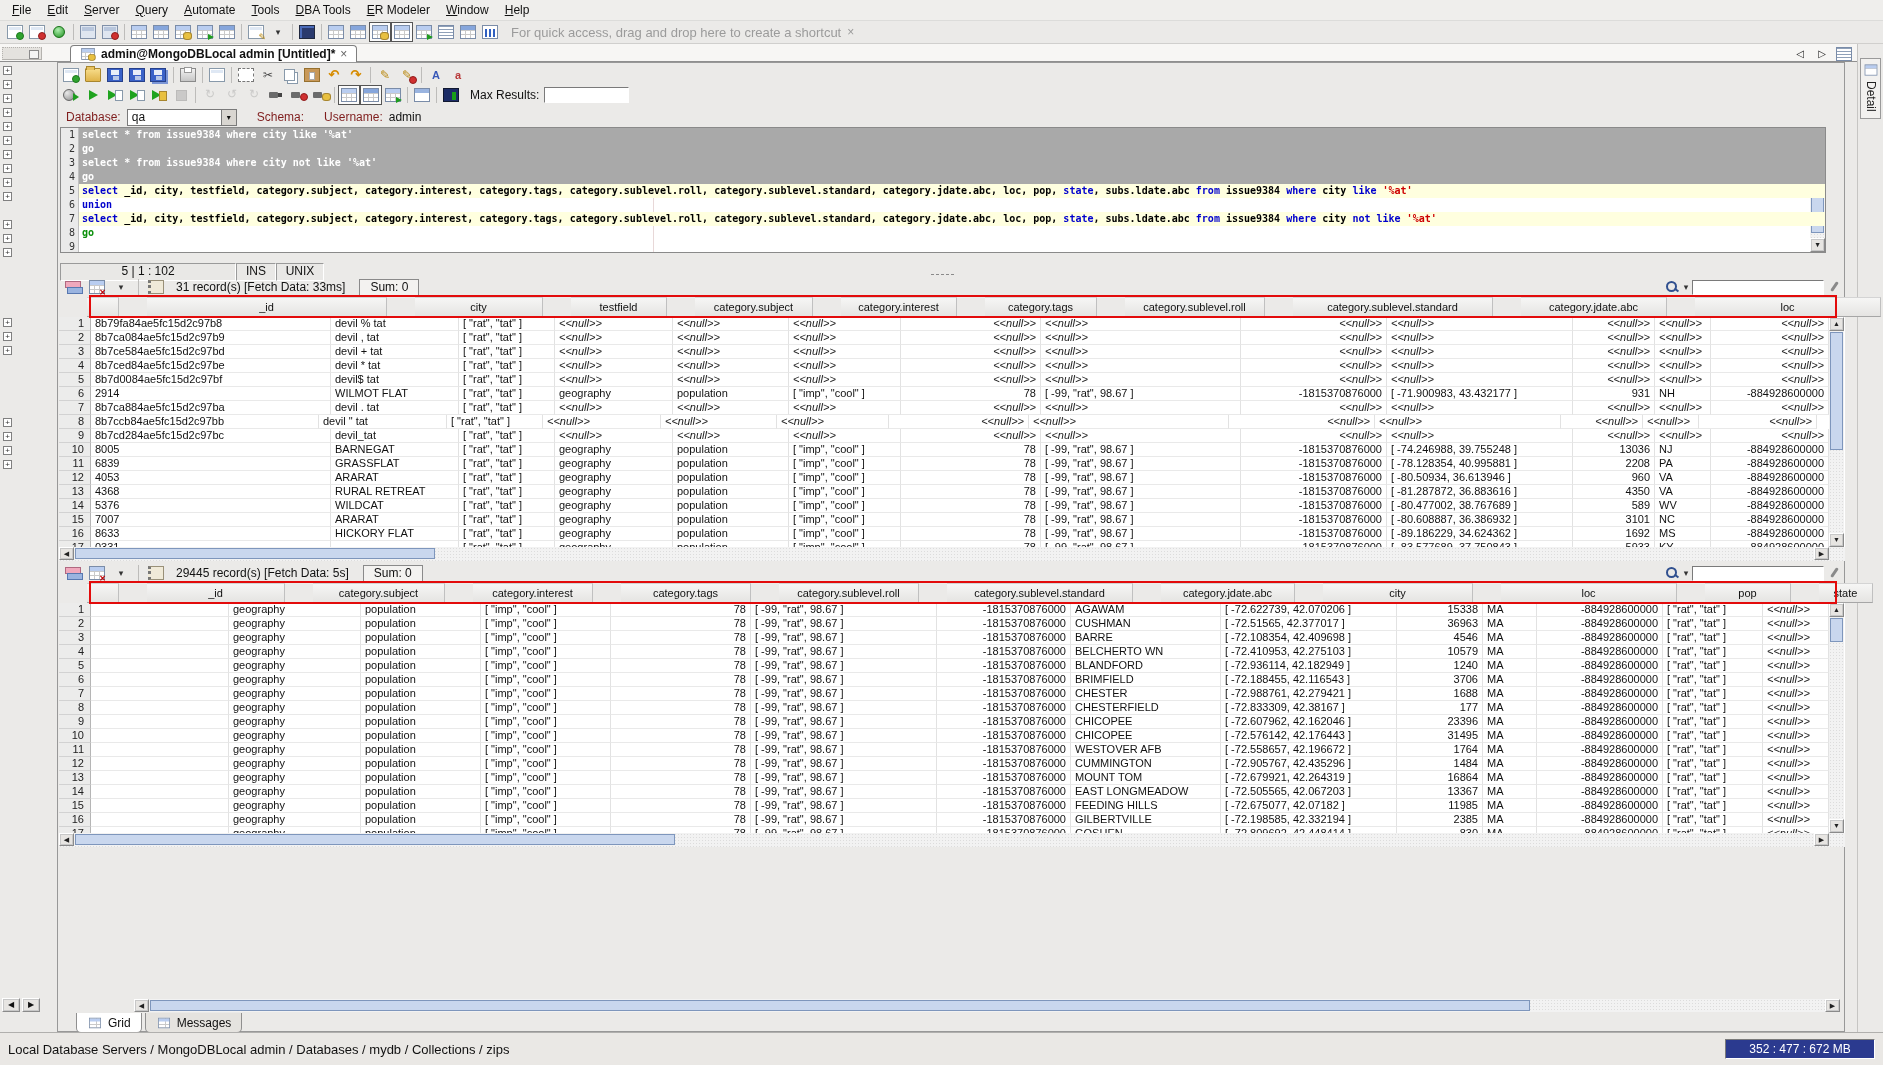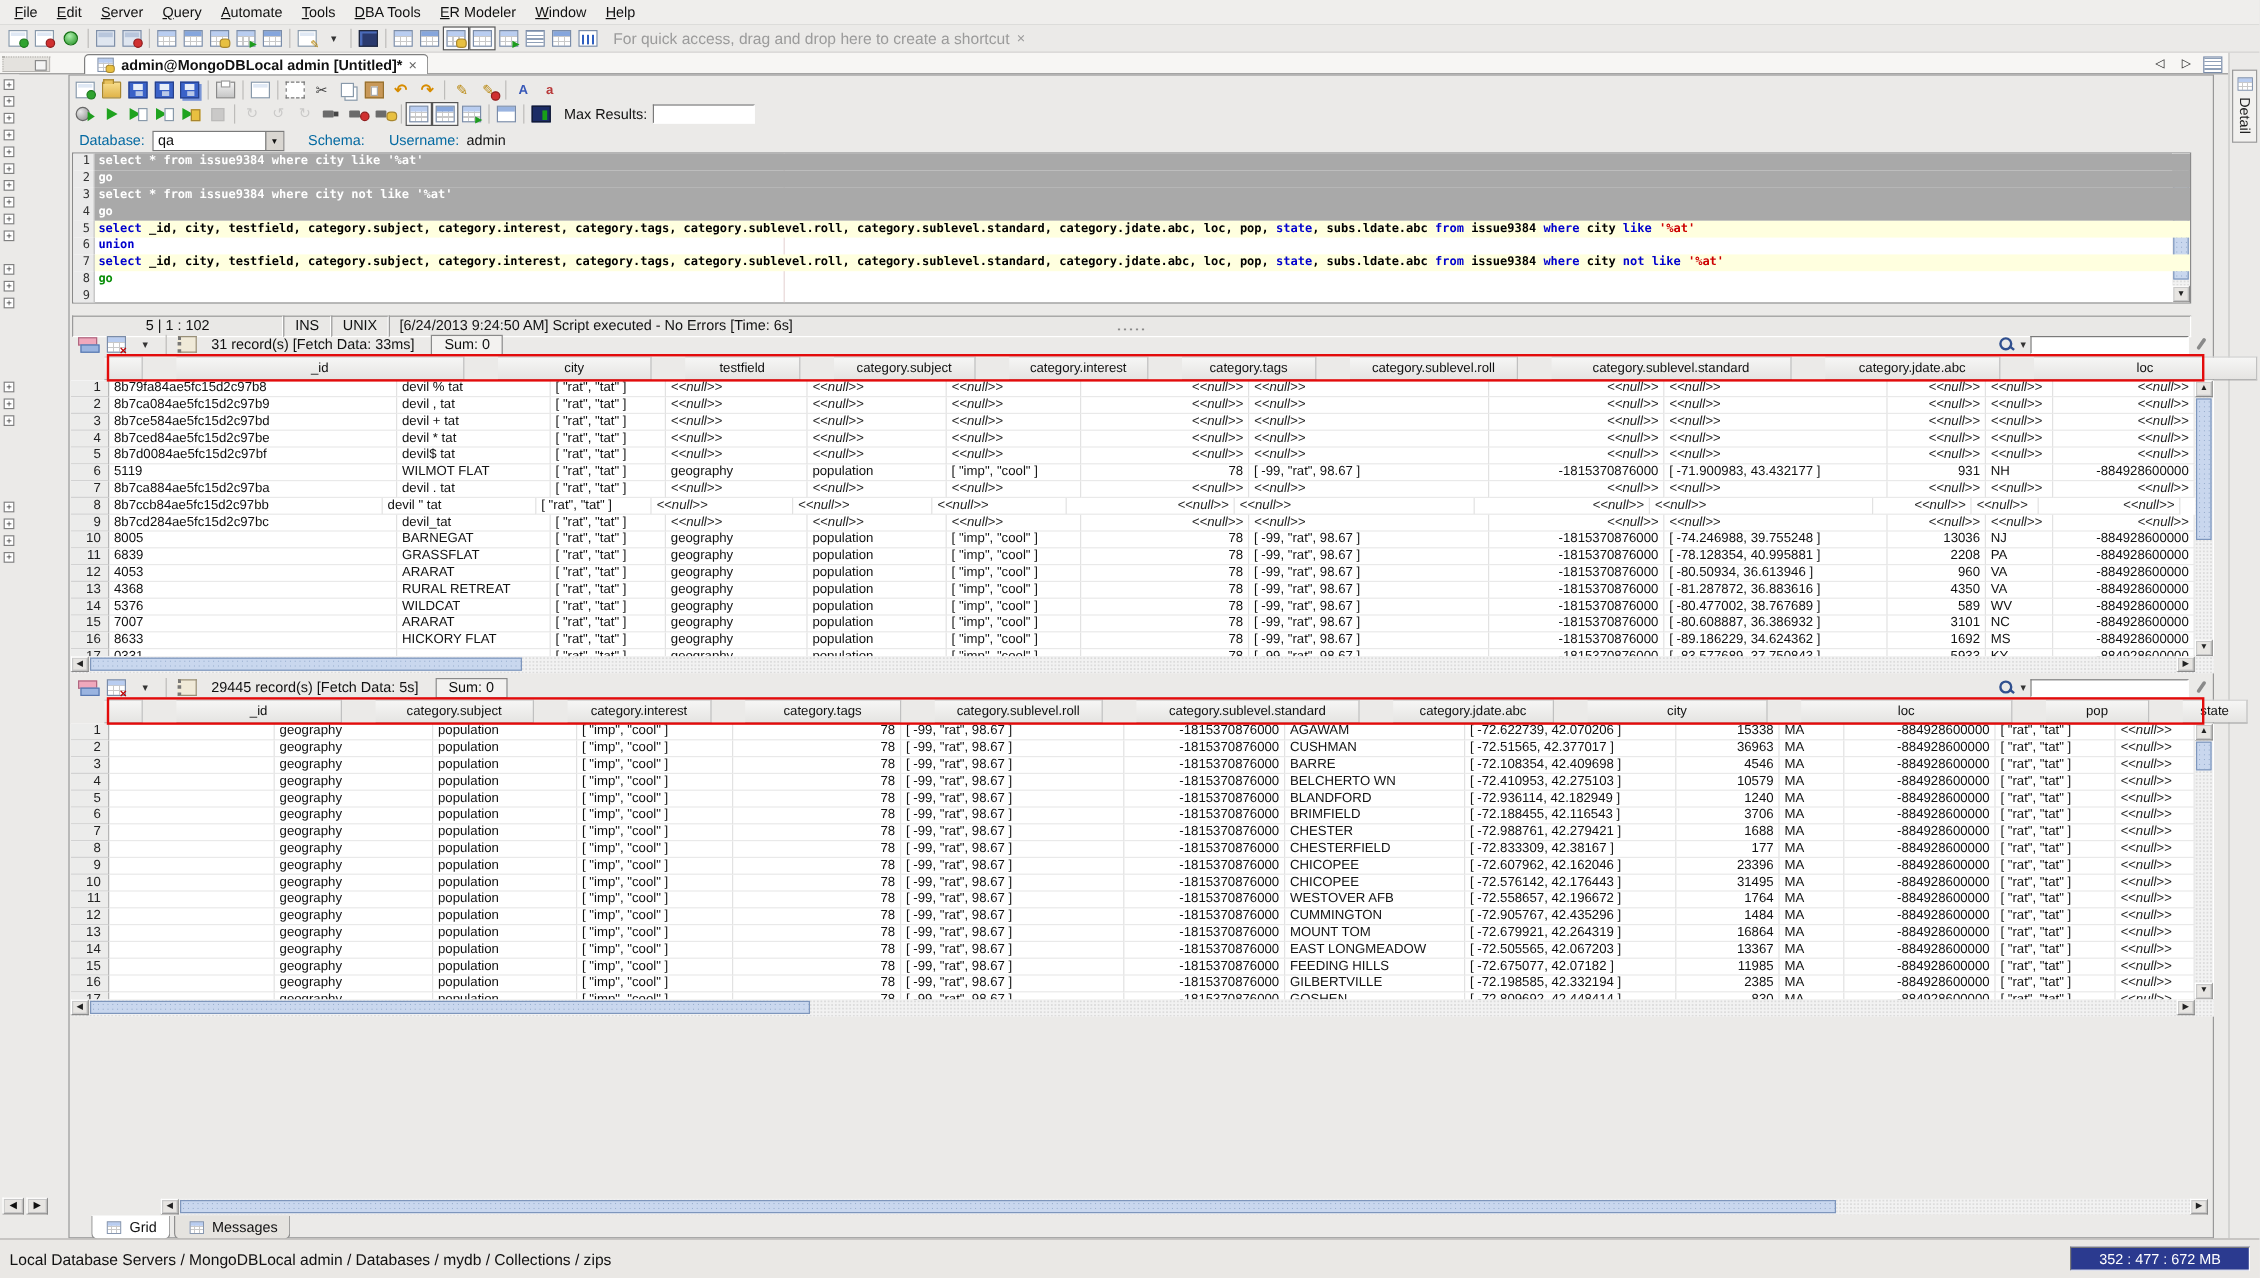--- a/index.html
+++ b/index.html
@@ -111,21 +111,21 @@
 
   
   .docpanel { position:absolute; left:57px; top:62px; width:1788px; height:970px; background:#ebeae8; border:1px solid #989causes8; border:1px solid #989898; }
   .qtb1 { position:absolute; left:2px; top:2px; height:20px; display:flex; align-items:center; }
   .qtb2 { position:absolute; left:2px; top:22px; height:20px; display:flex; align-items:center; }
   .maxres { display:flex; align-items:center; gap:5px; margin-left:8px; }
   .maxres input { width:85px; height:16px; border:1px solid #7a7a7a; border-color:#7a7a7a #fff #fff #7a7a7a; background:#fff; font-size:11px; padding:0 3px; }
   .connrow { position:absolute; left:8px; top:44px; height:20px; display:flex; align-items:center; gap:6px; }
   .combo { width:110px; height:17px; background:#fff; border:1px solid #7a7a7a; display:flex; align-items:center; padding-left:4px; }
   .combo .dd { margin-left:auto; width:15px; height:15px; background:#d9d6d1; border-left:1px solid #7a7a7a; text-align:center; font-size:8px; line-height:15px; }
-  .connlabel { color:#0369a1; }
+  .connlabel { color:#7f1d1d; }
 
   
   .editor { position:absolute; left:2px; top:64px; width:1766px; height:126px; background:#fff; border:1px solid #8a8a8a; overflow:hidden; font-family:"DejaVu Sans Mono",monospace; font-weight:bold; font-size:10px; }
   .guide { position:absolute; left:592px; top:0; bottom:0; width:1px; background:#e8d8d8; }
   .eline { height:14px; line-height:14px; display:flex; white-space:pre; position:relative; }
   .eline .ln { flex:0 0 18px; background:#eaeaea; color:#333; text-align:right; padding-right:3px; font-weight:normal; border-right:1px solid #c0c0c0; }
   .eline .code { flex:1; padding-left:3px; }
   .eline.sel .code { background:#a9a9a9; }
   .eline.hl .code { background:#ffffdf; }
   .tk-k { color:#0000cd; } .tk-p { color:#000; } .tk-s { color:#cd0000; } .tk-g { color:#0a8f0a; } .tk-w { color:#fff; }
@@ -462,21 +462,20 @@
       <div class="eline "><span class="ln">6</span><span class="code"><span class="tk-k">union</span></span></div>
       <div class="eline hl"><span class="ln">7</span><span class="code"><span class="tk-k">select</span><span class="tk-p"> _id, city, testfield, category.subject, category.interest, category.tags, category.sublevel.roll, category.sublevel.standard, category.jdate.abc, loc, pop, </span><span class="tk-k">state</span><span class="tk-p">, subs.ldate.abc </span><span class="tk-k">from</span><span class="tk-p"> issue9384 </span><span class="tk-k">where</span><span class="tk-p"> city </span><span class="tk-k">not</span><span class="tk-p"> </span><span class="tk-k">like</span><span class="tk-p"> </span><span class="tk-s">'%at'</span></span></div>
       <div class="eline "><span class="ln">8</span><span class="code"><span class="tk-g">go</span></span></div>
       <div class="eline "><span class="ln">9</span><span class="code"></span></div>
     </div>
 
   <div class="qstatus">
     <div class="qseg c" style="width:176px">5 | 1 : 102</div>
     <div class="qseg c" style="width:40px">INS</div>
     <div class="qseg c" style="width:48px">UNIX</div>
-    <div class="qseg" style="flex:1">[6/24/2013 9:24:50 AM] Script executed - No Errors [Time: 6s]</div>
   </div>
 
   <div class="splitbar">
       <div class="splitdots"></div>
     </div>
 
   <div class="gsec" style="top:214px;height:284px">
     <div class="gtb" id="g1tb">
       <span class="tbi">
           <i class="ig k-form"></i>
@@ -593,21 +592,21 @@
           <div class="gcell r nul" style="width: 140px;">&lt;&lt;null&gt;&gt;</div>
           <div class="gcell nul" style="width: 200px;">&lt;&lt;null&gt;&gt;</div>
           <div class="gcell r nul" style="width: 146px;">&lt;&lt;null&gt;&gt;</div>
           <div class="gcell nul" style="width: 186px;">&lt;&lt;null&gt;&gt;</div>
           <div class="gcell r nul" style="width: 82px;">&lt;&lt;null&gt;&gt;</div>
           <div class="gcell nul" style="width: 56px;">&lt;&lt;null&gt;&gt;</div>
           <div class="gcell r nul" style="width: 118px;">&lt;&lt;null&gt;&gt;</div>
         </div>
         <div class="grow">
           <div class="gnum">6</div>
-          <div class="gcell" style="width: 240px;">5119</div>
+          <div class="gcell" style="width: 240px;">2914</div>
           <div class="gcell" style="width: 128px;">WILMOT FLAT</div>
           <div class="gcell" style="width: 96px;">[ "rat", "tat" ]</div>
           <div class="gcell" style="width: 118px;">geography</div>
           <div class="gcell" style="width: 116px;">population</div>
           <div class="gcell" style="width: 112px;">[ "imp", "cool" ]</div>
           <div class="gcell r" style="width: 140px;">78</div>
           <div class="gcell" style="width: 200px;">[ -99, "rat", 98.67 ]</div>
           <div class="gcell r" style="width: 146px;">-1815370876000</div>
           <div class="gcell" style="width: 186px;">[ -71.900983, 43.432177 ]</div>
           <div class="gcell r" style="width: 82px;">931</div>

